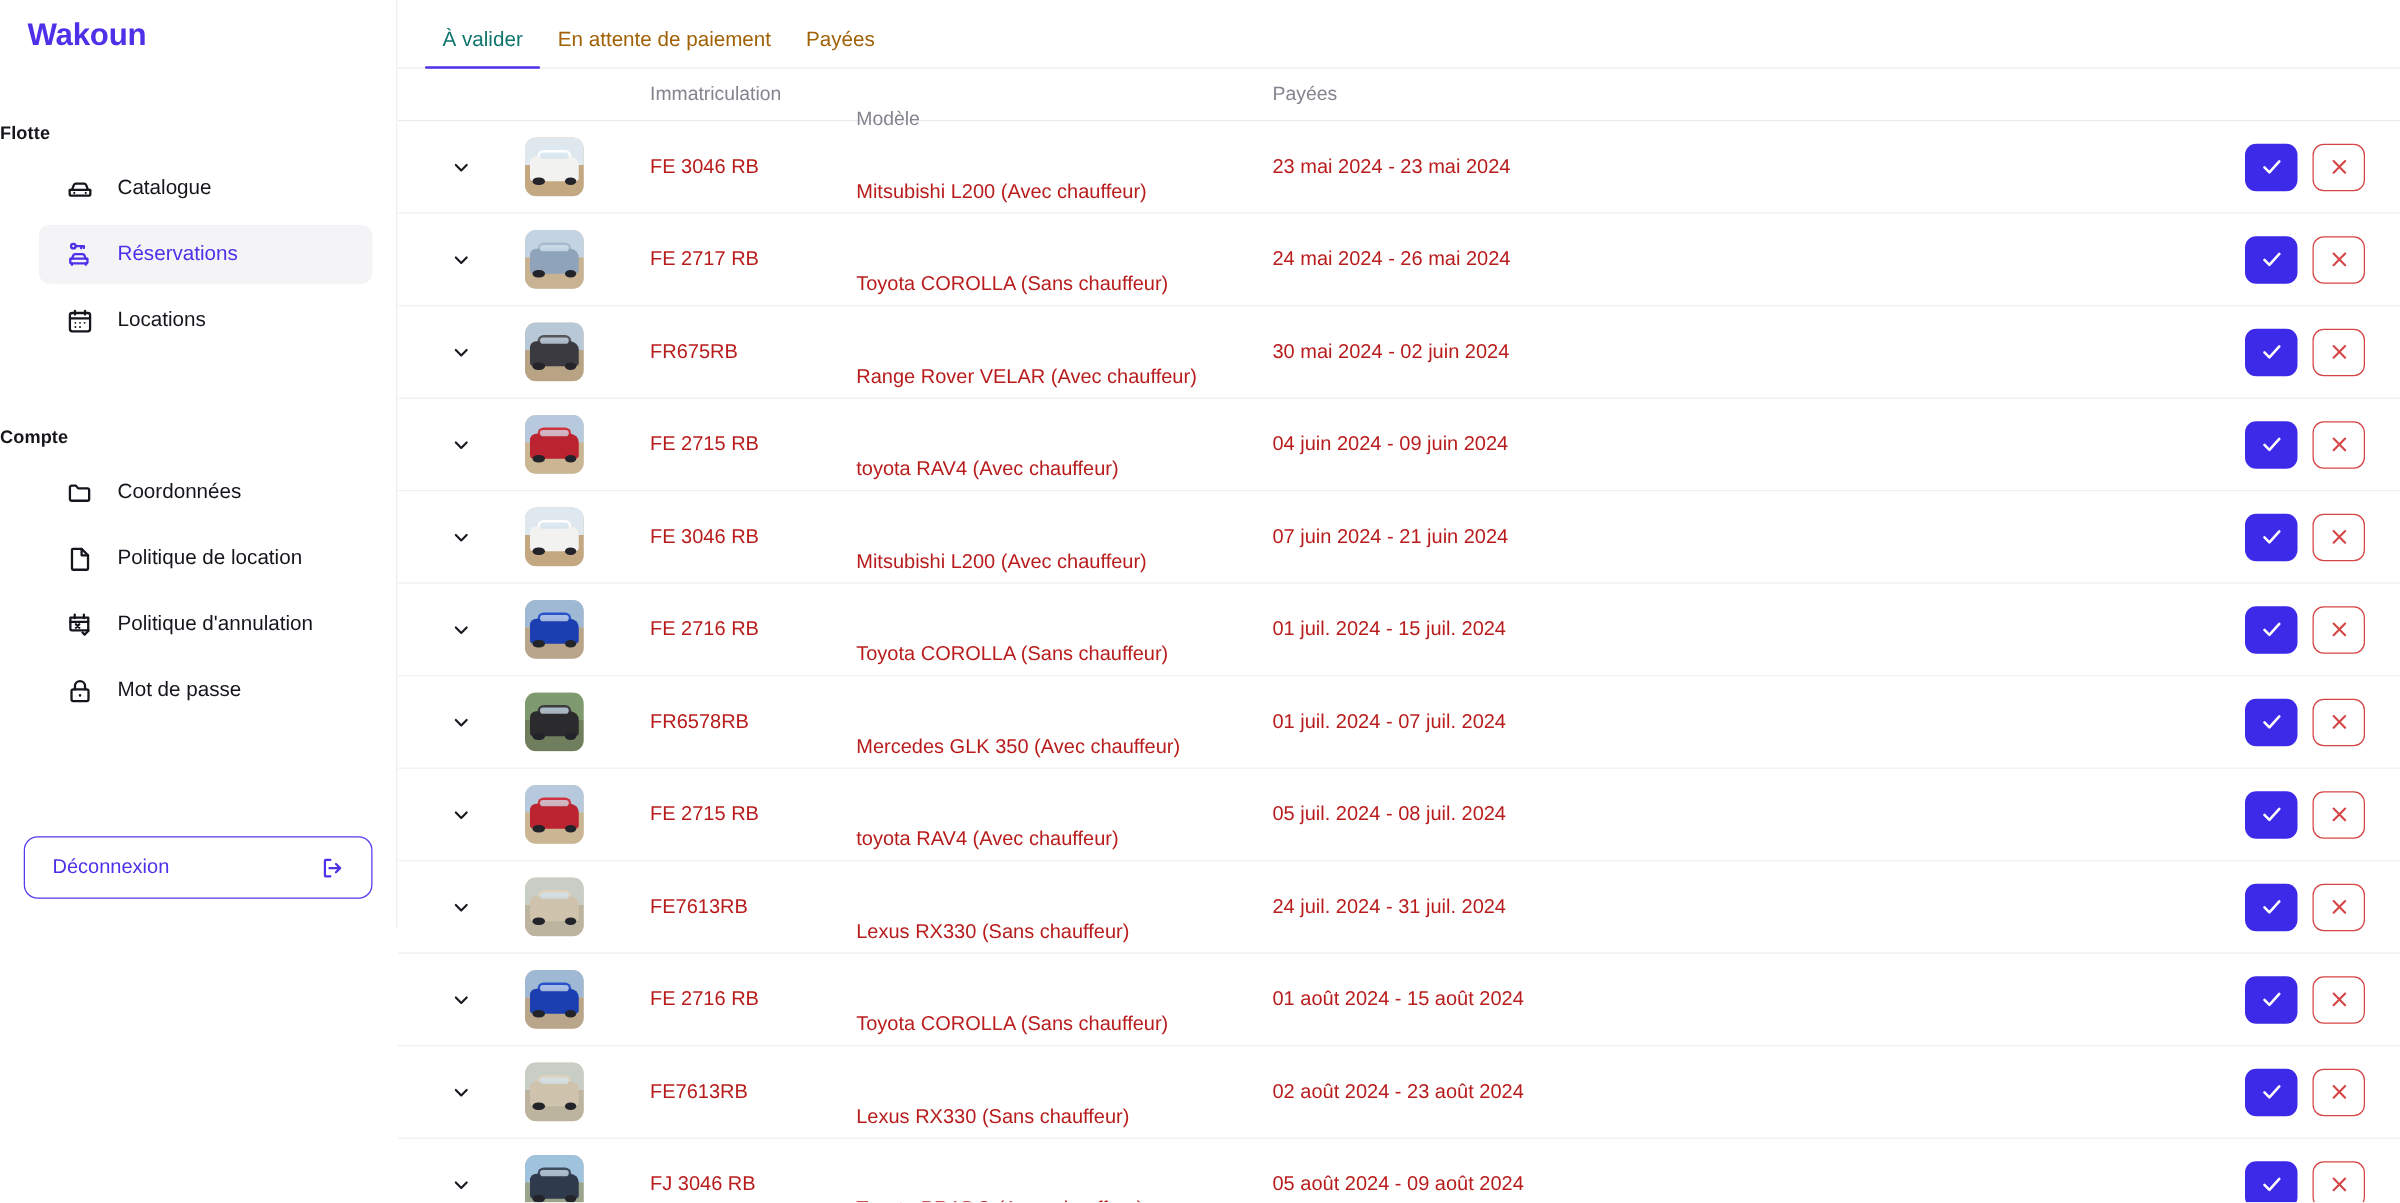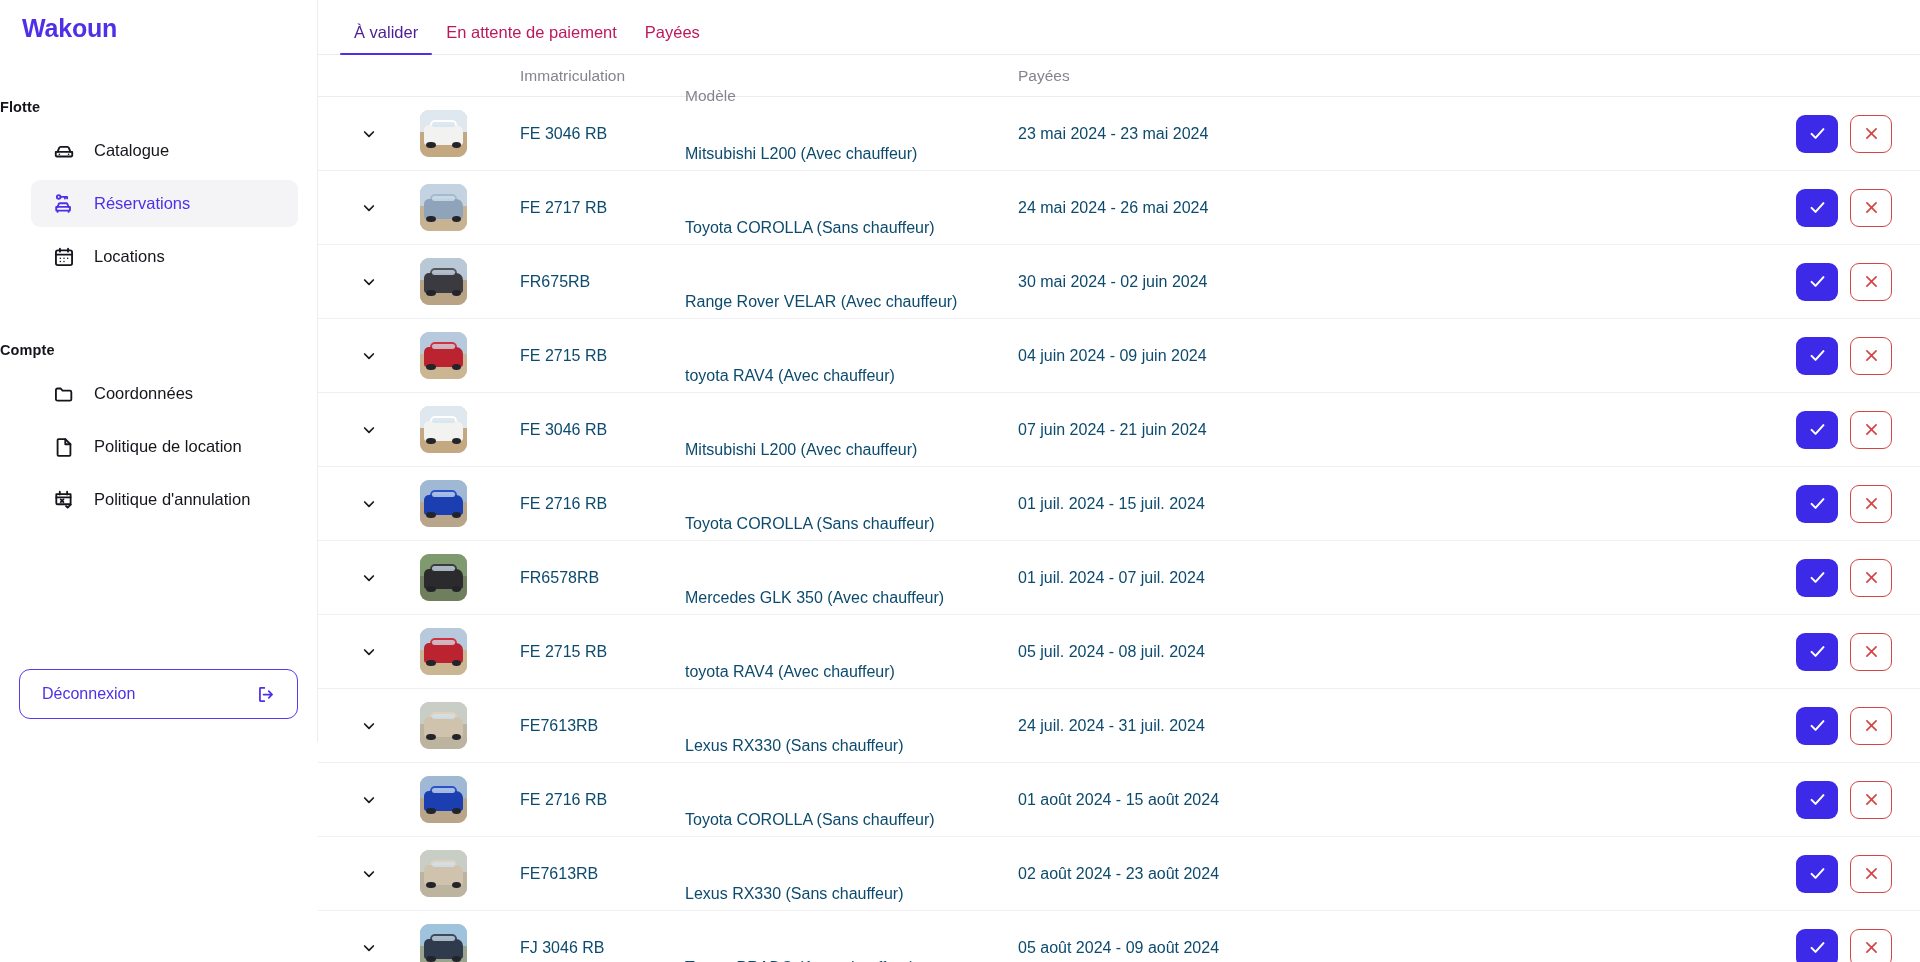--- a/index.html
+++ b/index.html
@@ -110,28 +110,28 @@
     height: 55px;
     padding: 0 0 0 22px;
     border-bottom: 1px solid #ececf0;
     flex: 0 0 55px;
   }
   .tab {
     position: relative;
     padding: 0 14px 12px 14px;
     font-size: 16.5px;
     font-weight: 500;
-    color: #be185d;
+    color: #a16207;
     cursor: pointer;
     background: none;
     border: none;
     font-family: "Liberation Sans", sans-serif;
     white-space: nowrap;
   }
-  .tab.active { color: #4c1d95; text-align: center; }
+  .tab.active { color: #0f766e; text-align: center; }
   .tab.active::after {
     content: "";
     position: absolute;
     left: 0; right: 0; bottom: -1px;
     height: 2.5px;
     background: #4f2fe8;
     border-radius: 2px;
   }
 
   
@@ -147,21 +147,21 @@
     font-size: 15.5px;
     color: #84848f;
     font-weight: 400;
   }
   .t-row {
     display: flex;
     align-items: center;
     height: 74px;
     border-bottom: 1px solid #f0f0f3;
     font-size: 16px;
-    color: #0c4a6e;
+    color: #b91c1c;
     font-weight: 500;
   }
   .c-chev   { width: 102px; min-width: 102px; display: flex; align-items: center; justify-content: center; }
   .c-thumb  { width: 100px; min-width: 100px; display: flex; align-items: center; }
   .c-imm    { width: 165px; min-width: 165px; }
   .c-model  { width: 330px; min-width: 330px; margin-top: 41px; }
   .c-period { flex: 1; padding-left: 3px; }
   .c-act    { width: 180px; min-width: 180px; display: flex; align-items: center; justify-content: flex-end; gap: 12px; padding-right: 28px; }
 
   .t-head .c-imm, .t-head .c-model, .t-head .c-period { color: #84848f; }
@@ -283,20 +283,30 @@
           <svg viewBox="0 0 24 24" fill="none" stroke="#15151c" stroke-width="2" stroke-linecap="round" stroke-linejoin="round">
             <path d="M3.6 5.6h15.6v9.6a1.4 1.4 0 0 1-1.4 1.4H5a1.4 1.4 0 0 1-1.4-1.4V5.6z"></path>
             <path d="M3.6 9.2h15.6M7.4 3v3M15.4 3v3"></path>
             <path d="M8.4 11.4l3 3M11.4 11.4l-3 3"></path>
             <path d="M14.2 18.6l1.8 1.8 3.6-3.6"></path>
           </svg>
         </span>
         <span>Politique d'annulation</span>
       </div>
 
+      <div class="nav-item">
+        <span class="ico">
+          <svg viewBox="0 0 24 24" fill="none" stroke="#15151c" stroke-width="2" stroke-linecap="round" stroke-linejoin="round">
+            <rect x="4.6" y="10.4" width="14.8" height="10.2" rx="1.6"></rect>
+            <path d="M7.6 10.4V7.6a4.4 4.4 0 0 1 8.8 0v2.8"></path>
+            <circle cx="12" cy="15.6" r="1.1" fill="#15151c" stroke="none"></circle>
+          </svg>
+        </span>
+        <span>Mot de passe</span>
+      </div>
     </div>
 
     <div class="logout-wrap">
       <button class="logout-btn">
         <span>Déconnexion</span>
         <span>
           <svg viewBox="0 0 24 24" fill="none" stroke="#4f2fe8" stroke-width="2" stroke-linecap="round" stroke-linejoin="round">
             <path d="M9.5 4.5H5.2a.7.7 0 0 0-.7.7v13.6a.7.7 0 0 0 .7.7h4.3"></path>
             <path d="M14.6 8.2L18.4 12l-3.8 3.8M18.4 12H8.6"></path>
           </svg>

